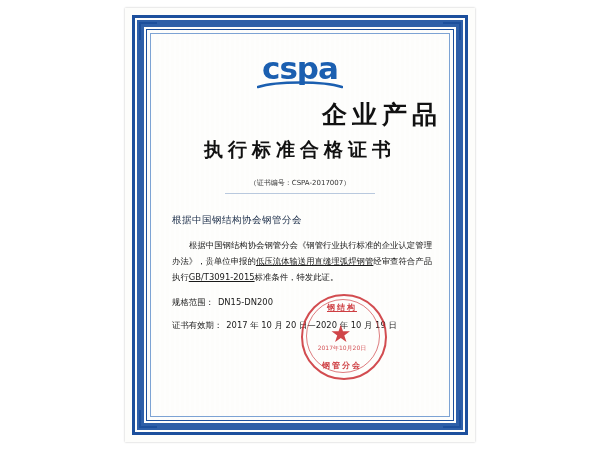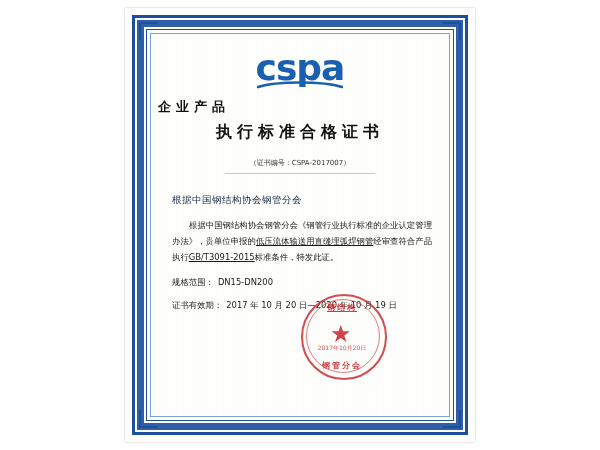--- a/index.html
+++ b/index.html
@@ -95,49 +95,49 @@
   }
 
   
   .logo {
     text-align: center;
     margin-top: 12px;
     height: 40px;
   }
   .logo-text {
     font-family: "DejaVu Sans", sans-serif;
-    font-size: 36px;
+    font-size: 31px;
     font-weight: bold;
     color: #1b5fb0;
     letter-spacing: -1px;
     line-height: 32px;
     display: inline-block;
     position: relative;
   }
   .logo-swoosh {
     display: block;
     width: 86px;
     height: 9px;
     margin: 0 auto;
     margin-top: -4px;
   }
 
   .title-main {
-    text-align: left;
+    text-align: right;
     font-family: Liberation Sans, sans-serif;
-    font-size: 13px;
+    font-size: 25px;
     font-weight: bold;
     color: #111111;
     letter-spacing: 5px;
     margin-top: 6px;
   }
   .title-sub {
     text-align: center;
     font-family: "DejaVu Sans", sans-serif;
-    font-size: 16px;
+    font-size: 19px;
     font-weight: bold;
     color: #111111;
     letter-spacing: 5px;
     margin-top: 6px;
   }
   .cert-no {
     text-align: center;
     font-family: "DejaVu Sans", sans-serif;
     font-size: 7px;
     color: #333333;

